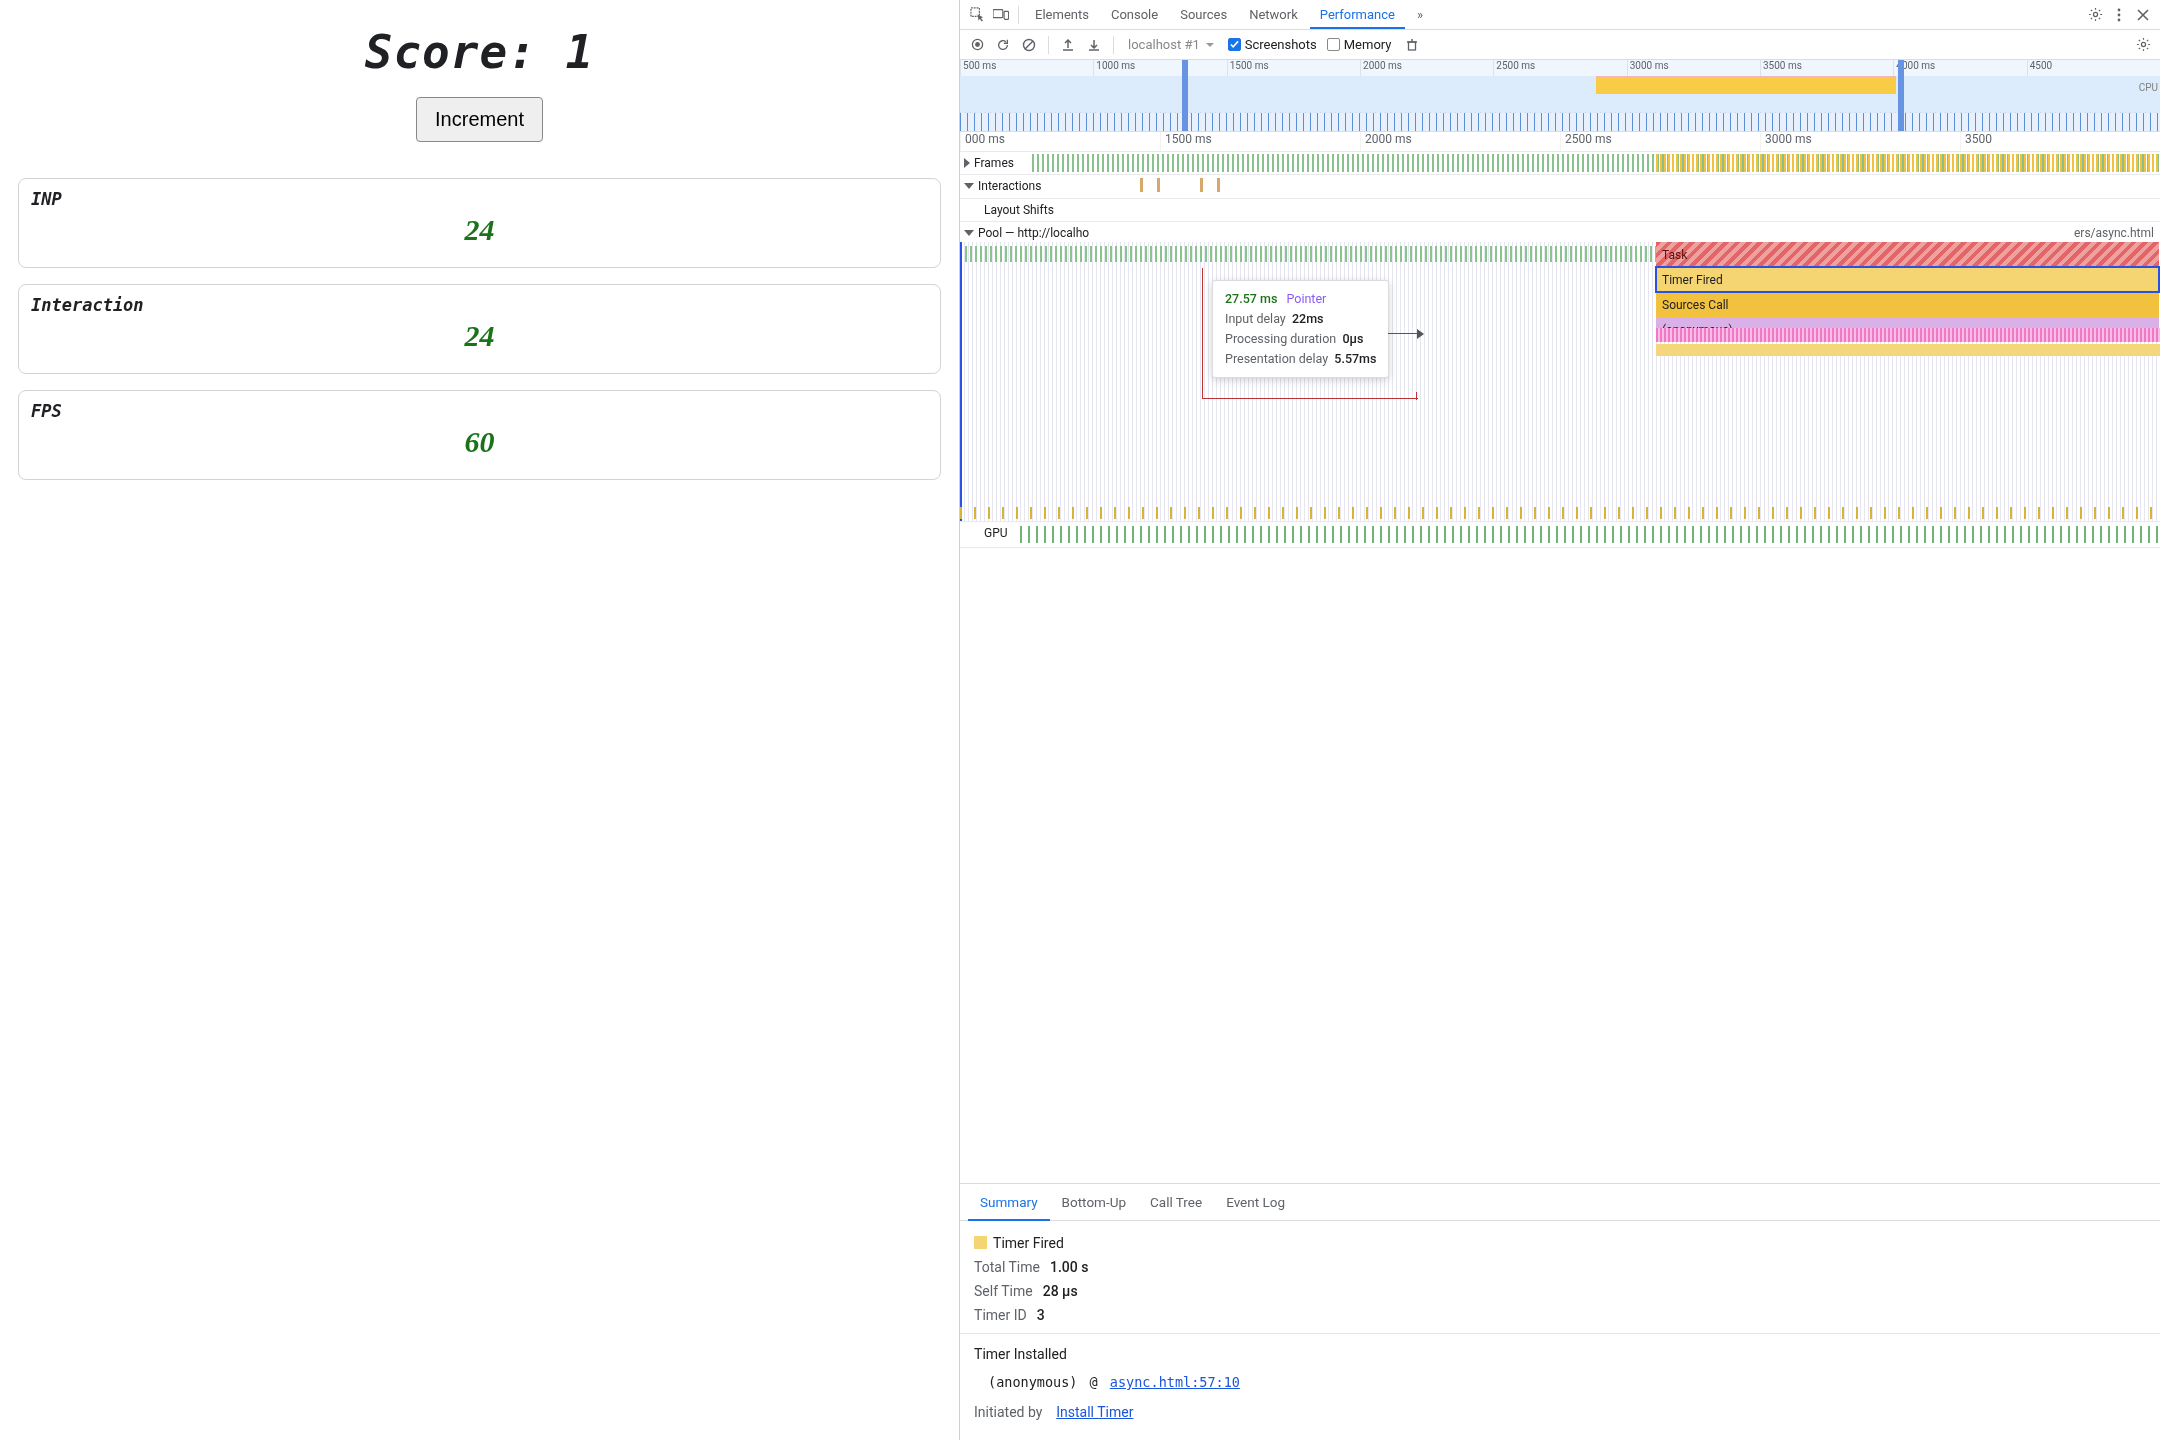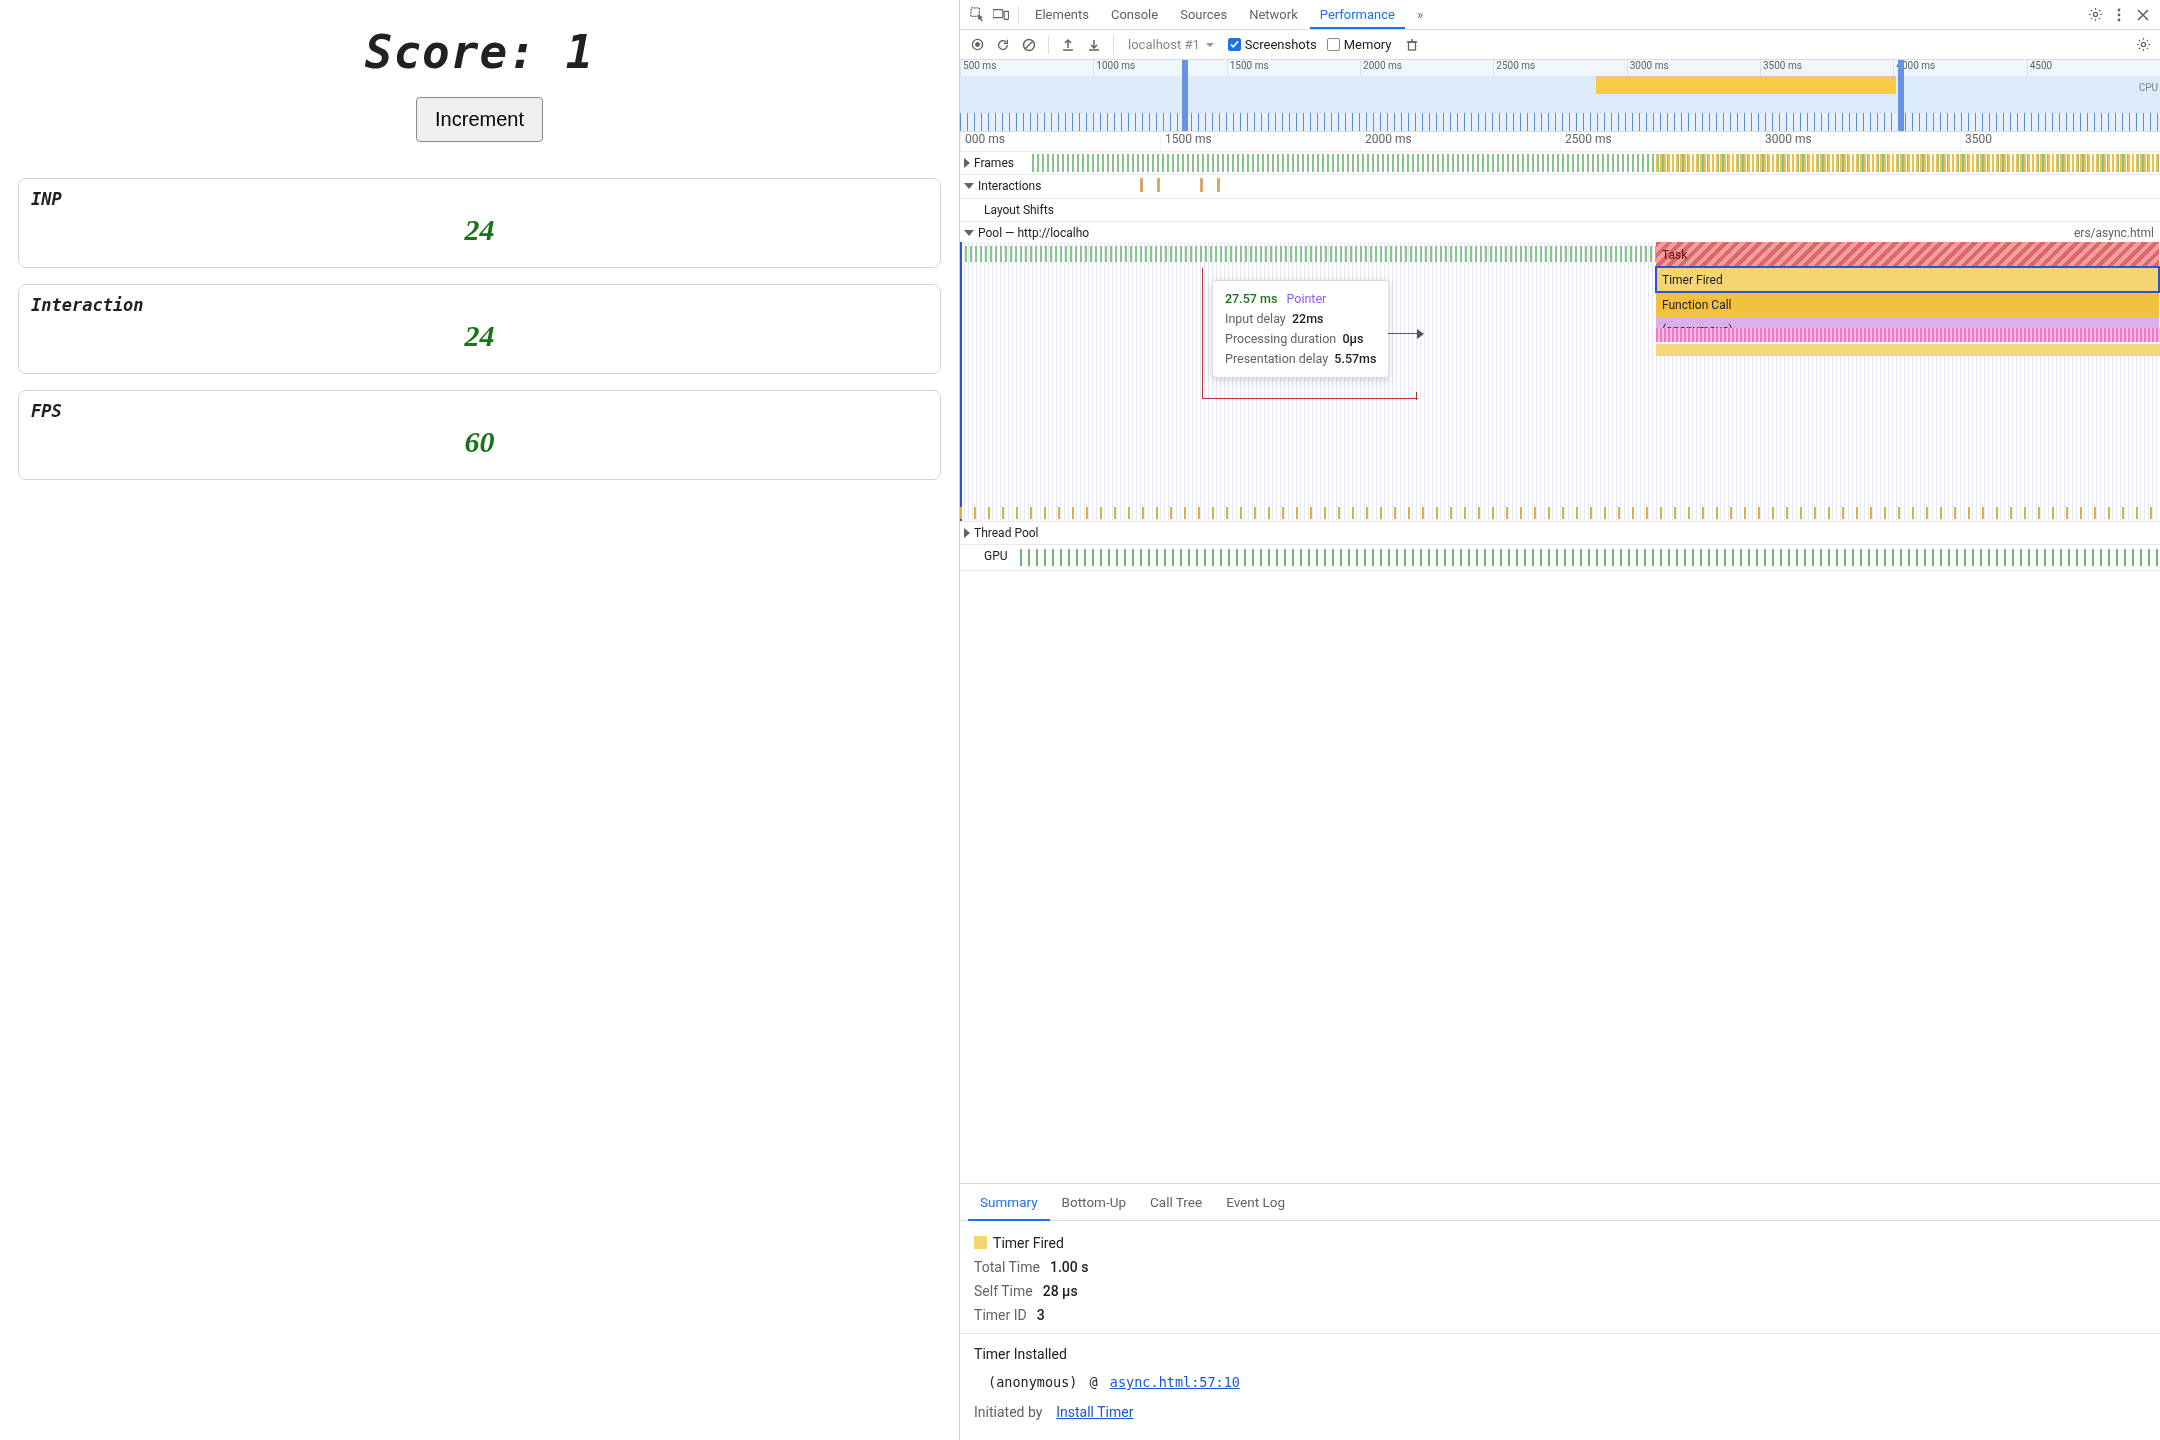--- a/index.html
+++ b/index.html
@@ -464,21 +464,21 @@
         <span>Pool — http://localho</span>
         <span style="margin-left:auto;margin-right:6px;color:#5f6368">ers/async.html</span>
       </div>
       <div class="vgrid"></div>
       <div class="main-green1"></div>
       <div class="sel-outline"></div>
 
       <div class="flame-stack">
         <div class="fs-row fs-task">Task</div>
         <div class="fs-row fs-timer">Timer Fired</div>
-        <div class="fs-row fs-fcall">Function Call</div>
+        <div class="fs-row fs-fcall">Sources Call</div>
         <div class="fs-row fs-anon">(anonymous)</div>
       </div>
       <div class="pinkbar"></div>
       <div class="yellowthin"></div>
       <div class="botgold"></div>
 
       <div class="redline"></div>
       <div class="redh"></div>
       <div class="redline2"></div>
 
@@ -487,26 +487,20 @@
           <span>27.57 ms</span>
           <span class="lbl">Pointer</span>
         </div>
         <div><span>Input delay</span>&nbsp;&nbsp;<b>22ms</b></div>
         <div><span>Processing duration</span>&nbsp;&nbsp;<b>0µs</b></div>
         <div><span>Presentation delay</span>&nbsp;&nbsp;<b>5.57ms</b></div>
         <div class="tt-arrow"></div>
       </div>
     </div>
 
-    <div class="track" style="min-height:20px">
-      <div class="track-title">
-          <span class="tri r"></span>
-          <span>Thread Pool</span>
-        </div>
-    </div>
     <div class="track gpu-track">
       <div class="gpu-bars"></div>
       <div class="track-title" style="padding-left:20px">
           <span>GPU</span>
         </div>
     </div>
   </div>
 
   <div class="detail-tabs">
     <span class="tab active">Summary</span>

